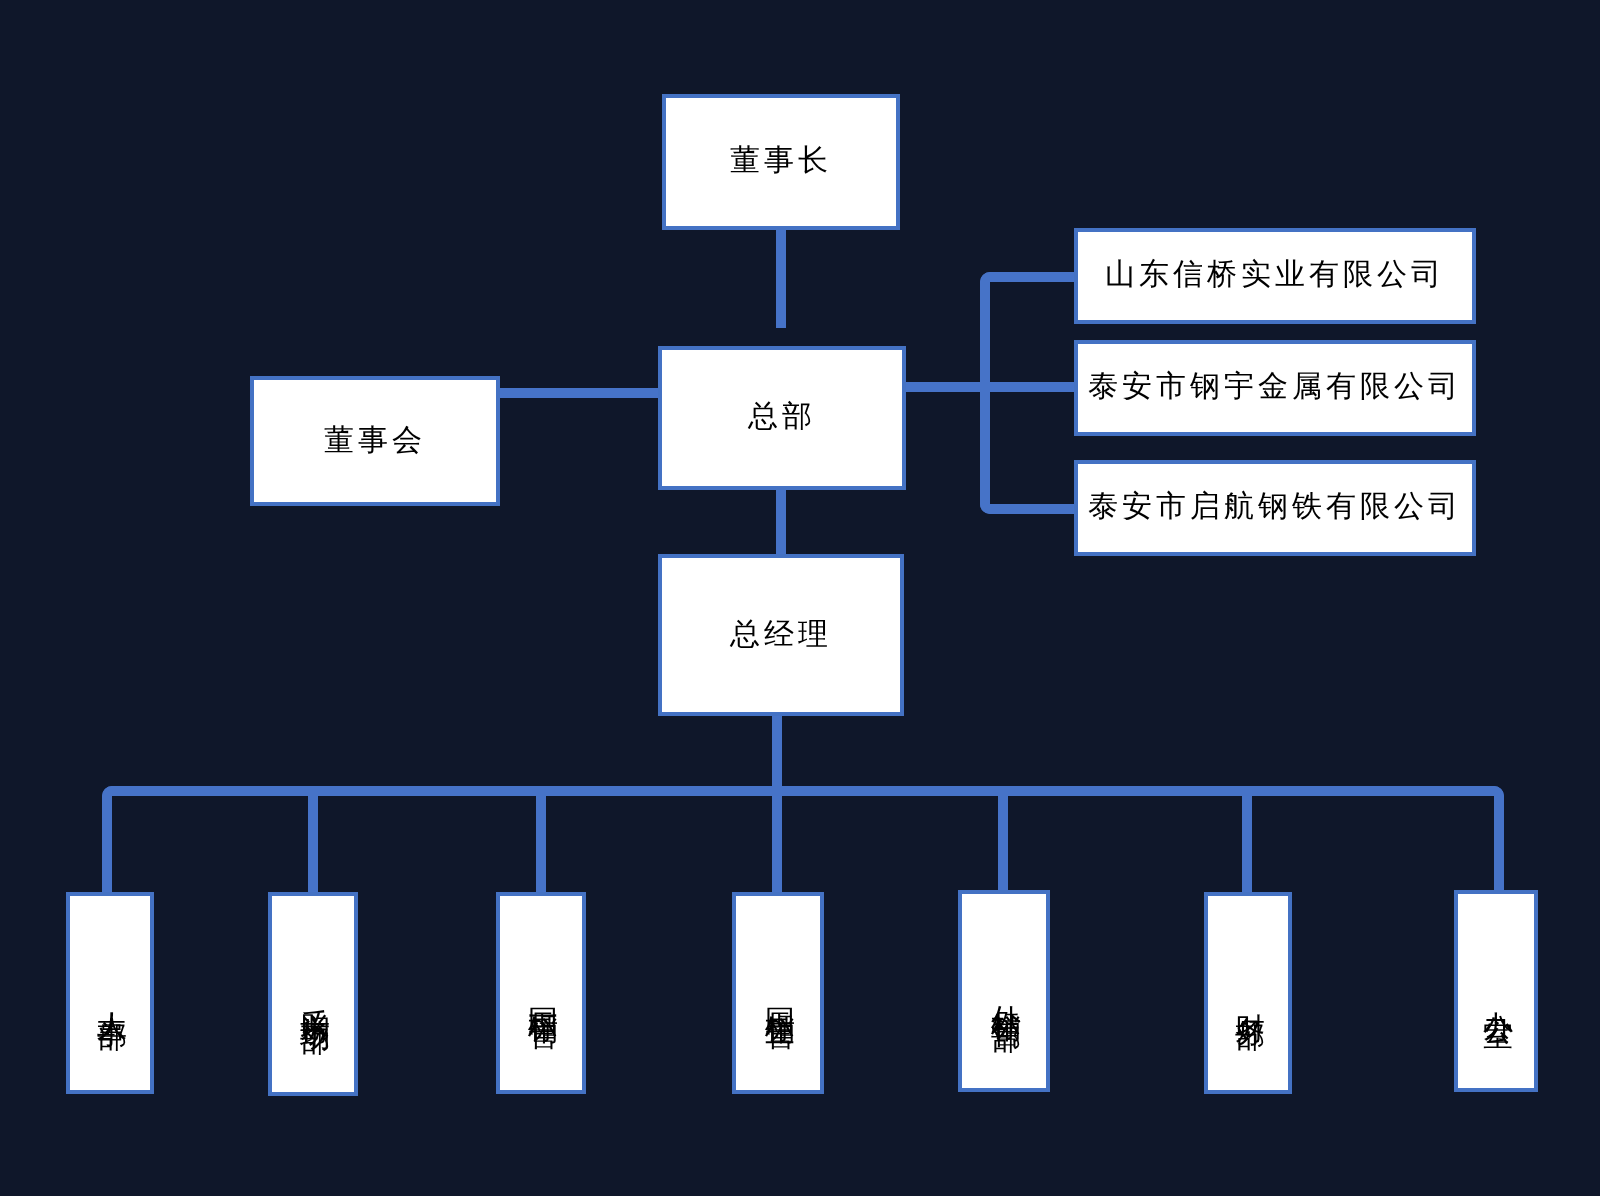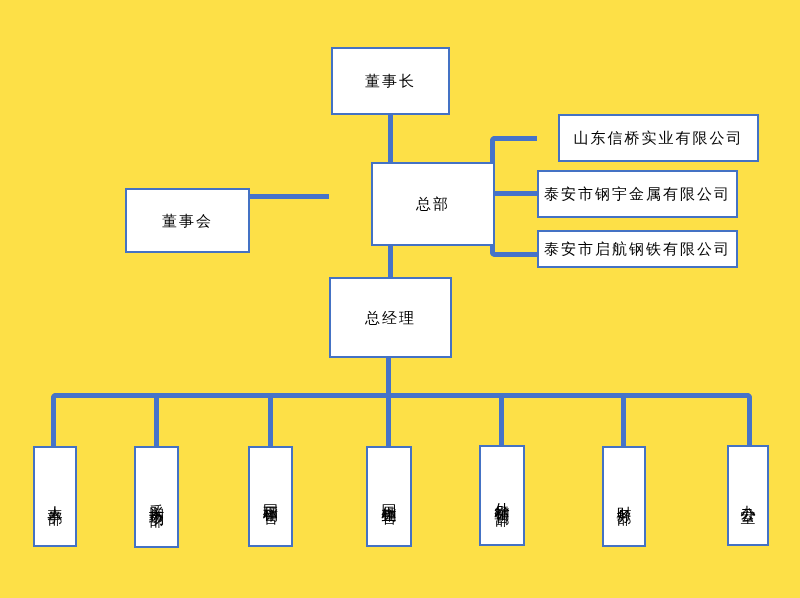--- a/index.html
+++ b/index.html
@@ -5,21 +5,21 @@
   html, body {
     margin: 0;
     padding: 0;
     background: #ffffff;
     font-family: "Liberation Sans", sans-serif;
   }
   #canvas {
     position: relative;
     width: 800px;
     height: 598px;
-    background: #fde047;
+    background: #0f172a;
     overflow: hidden;
   }
   
   .node {
     position: absolute;
     box-sizing: border-box;
     border: 2px solid #4472C4;
     background: #ffffff;
     display: flex;
     align-items: center;
@@ -58,25 +58,25 @@
   #bus-bottom {
     left: 51px; top: 393px; width: 701px; height: 53px;
     border-left: 5px solid #4673C8;
     border-top: 5px solid #4673C8;
     border-right: 5px solid #4673C8;
     border-radius: 5px 5px 0 0;
   }
   
   #node-chairman { left: 331px; top: 47px;  width: 119px; height: 68px; }
   #node-board    { left: 125px; top: 164px; width: 125px; height: 65px; margin-top: 24px; }
-  #node-hq       { left: 329px; top: 162px; width: 124px; height: 84px; margin-left: 42px; }
+  #node-hq       { left: 329px; top: 173px; width: 124px; height: 72px; }
   #node-gm       { left: 329px; top: 277px; width: 123px; height: 81px; }
-  #node-company1 { left: 558px; top: 114px; width: 201px; height: 48px; }
+  #node-company1 { left: 537px; top: 114px; width: 201px; height: 48px; }
   #node-company2 { left: 537px; top: 170px; width: 201px; height: 48px; text-align: right; }
-  #node-company3 { left: 537px; top: 230px; width: 201px; height: 38px; }
+  #node-company3 { left: 537px; top: 230px; width: 201px; height: 48px; }
   #node-dept1 { left: 33px;  top: 446px; width: 44px; height: 101px; }
   #node-dept2 { left: 134px; top: 446px; width: 45px; height: 102px; }
   #node-dept3 { left: 248px; top: 446px; width: 45px; height: 101px; }
   #node-dept4 { left: 366px; top: 446px; width: 46px; height: 101px; }
   #node-dept5 { left: 479px; top: 445px; width: 46px; height: 101px; }
   #node-dept6 { left: 602px; top: 446px; width: 44px; height: 101px; }
   #node-dept7 { left: 727px; top: 445px; width: 42px; height: 101px; }
   
   #line-chairman-hq { left: 388px; top: 115px; width: 5px;  height: 49px; }
   #line-board-hq    { left: 250px; top: 194px; width: 79px; height: 5px; }

